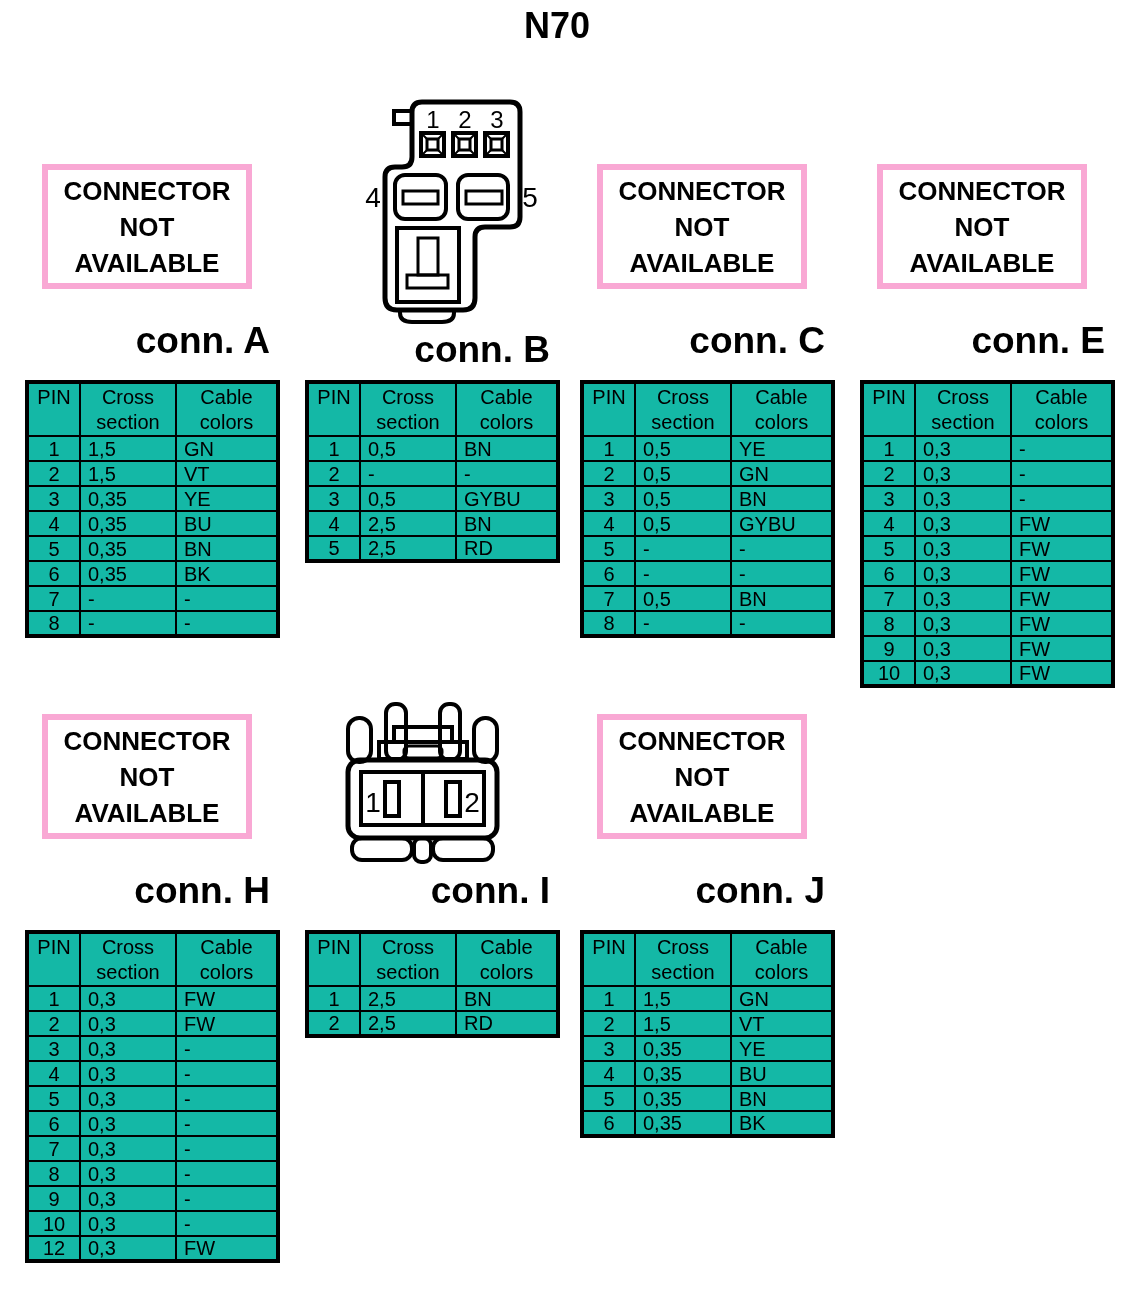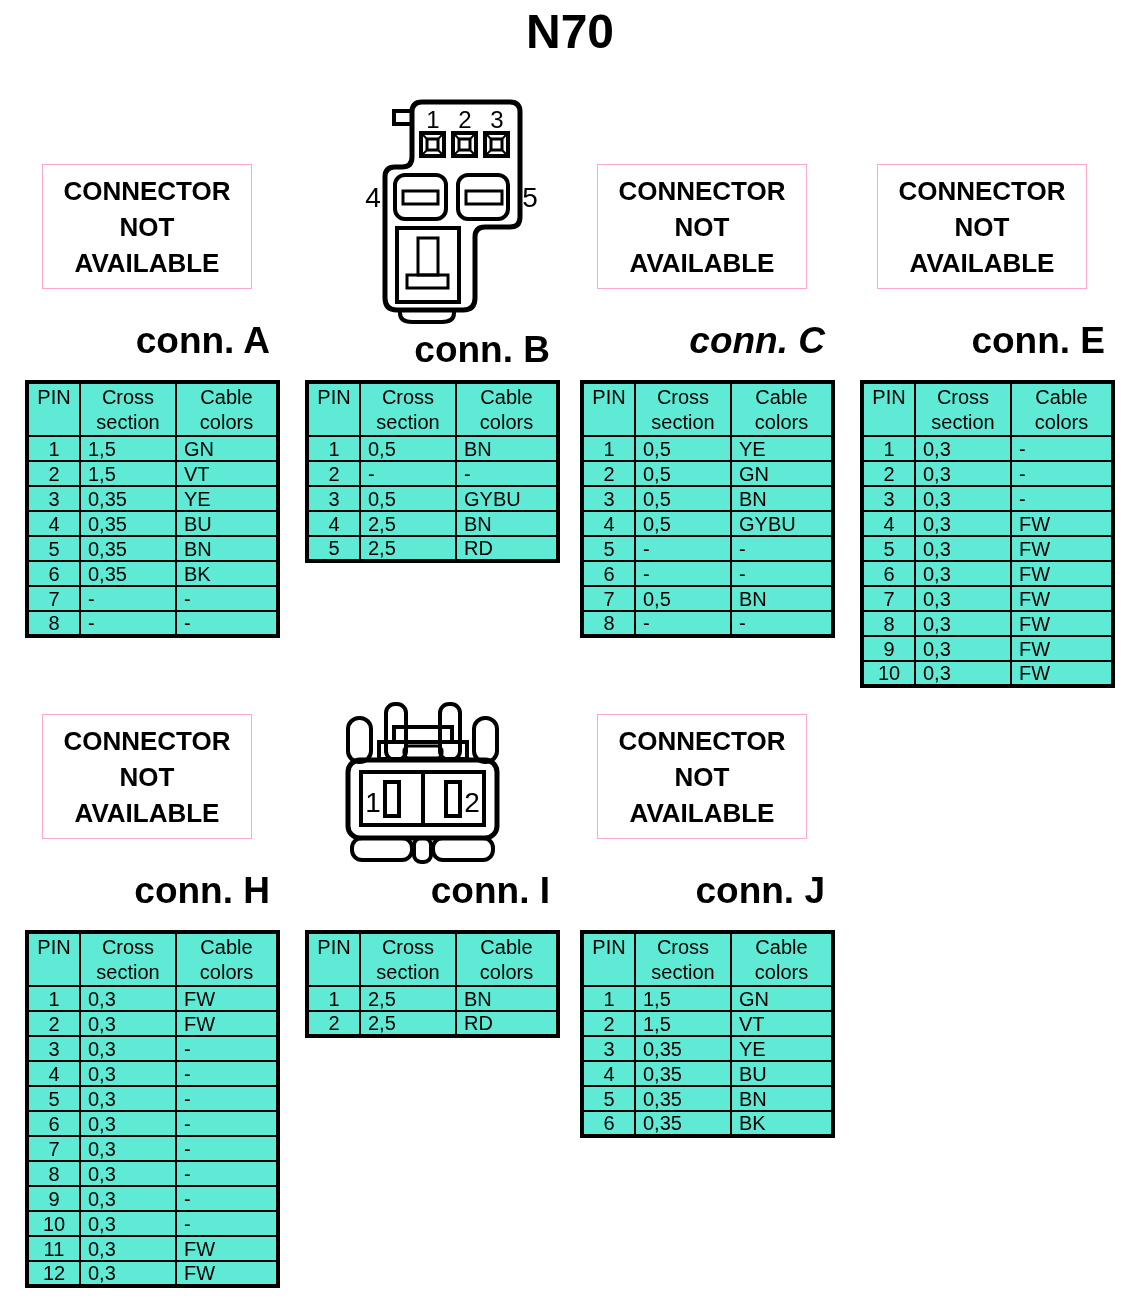--- a/index.html
+++ b/index.html
@@ -1,38 +1,38 @@
 <!DOCTYPE html>
 <html><head>
 <meta charset="utf-8">
 <style>
   * { margin:0; padding:0; box-sizing:border-box; }
   html,body { background:#fff; }
   body { font-family:"Liberation Sans", sans-serif; color:#000; }
   .canvas { position:relative; width:1136px; height:1310px; background:#fff; overflow:hidden; }
 
   .page-title {
-    position:absolute; left:13px; top:8px; width:1114px;
-    text-align:center; font-size:48px; font-weight:bold; line-height:1;
+    position:absolute; left:0; top:8px; width:1114px;
+    text-align:center; font-size:36px; font-weight:bold; line-height:1;
   }
 
   .na-box {
     position:absolute; width:210px; height:125px;
-    border:1px solid #f9a8d4; background:#fff;
+    border:6px solid #f9a8d4; background:#fff;
     display:flex; flex-direction:column; justify-content:center;
     text-align:center; font-weight:bold; font-size:26px; line-height:36px;
   }
 
   .conn-label {
     position:absolute; width:245px; text-align:right;
     font-size:37px; font-weight:bold; line-height:1;
   }
 
   table.pin-table {
-    position:absolute; border-collapse:collapse; background:#5eead4;
+    position:absolute; border-collapse:collapse; background:#14b8a6;
     border:4px solid #000; table-layout:fixed;
   }
   .pin-table th, .pin-table td {
     border:2px solid #000; font-size:20px; font-weight:normal;
     overflow:hidden; white-space:nowrap;
   }
   .pin-table th { height:52px; vertical-align:top; text-align:center; line-height:25px; padding-top:1px; }
   .pin-table td { height:25px; line-height:22px; vertical-align:middle; }
   .c-pin   { width:53px;  text-align:center; }
   .c-cross { width:96px; }
@@ -48,21 +48,21 @@
   
   #conn-a .na-box     { left:42px;  top:164px; }
   #conn-a .conn-label { left:25px;  top:322px; }
   #conn-a .pin-table  { left:25px;  top:380px; }
 
   #conn-b svg.diagram { left:355px; top:95px; }
   #conn-b .conn-label { left:305px; top:331px; }
   #conn-b .pin-table  { left:305px; top:380px; }
 
   #conn-c .na-box     { left:597px; top:164px; }
-  #conn-c .conn-label { left:580px; top:322px;font-style:italic; }
+  #conn-c .conn-label { left:580px; top:322px; }
   #conn-c .pin-table  { left:580px; top:380px; }
 
   #conn-e .na-box     { left:877px; top:164px; }
   #conn-e .conn-label { left:860px; top:322px; }
   #conn-e .pin-table  { left:860px; top:380px; }
 
   
   #conn-h .na-box     { left:42px;  top:714px; }
   #conn-h .conn-label { left:25px;  top:872px; }
   #conn-h .pin-table  { left:25px;  top:930px; }
@@ -417,25 +417,20 @@
             <td class="c-pin">9</td>
             <td class="c-cross">0,3</td>
             <td class="c-cable">-</td>
           </tr>
           <tr>
             <td class="c-pin">10</td>
             <td class="c-cross">0,3</td>
             <td class="c-cable">-</td>
           </tr>
           <tr>
-            <td class="c-pin">11</td>
-            <td class="c-cross">0,3</td>
-            <td class="c-cable">FW</td>
-          </tr>
-          <tr>
             <td class="c-pin">12</td>
             <td class="c-cross">0,3</td>
             <td class="c-cable">FW</td>
           </tr>
         </tbody>
       </table>
   </section>
 
   <section id="conn-i">
     <svg class="diagram" width="170" height="175" viewBox="338 695 170 175">

